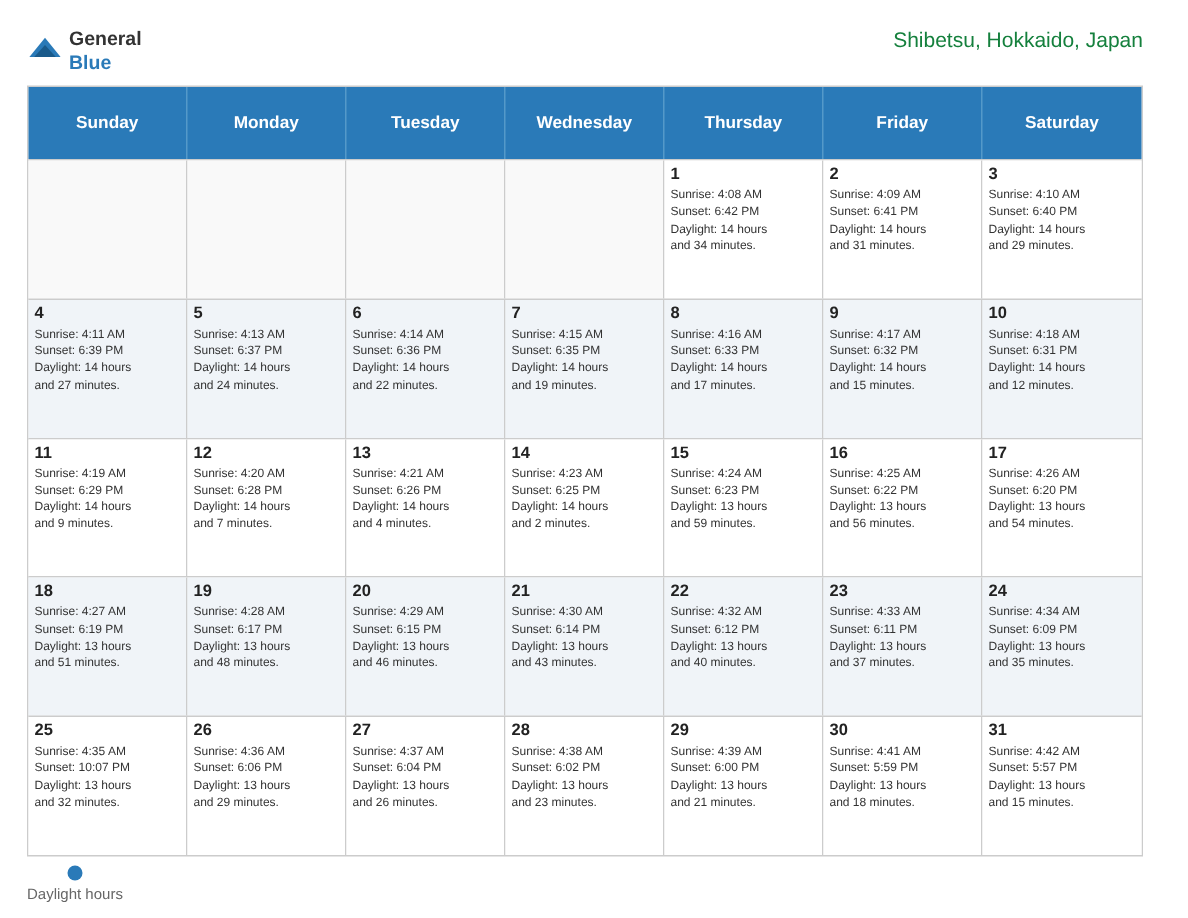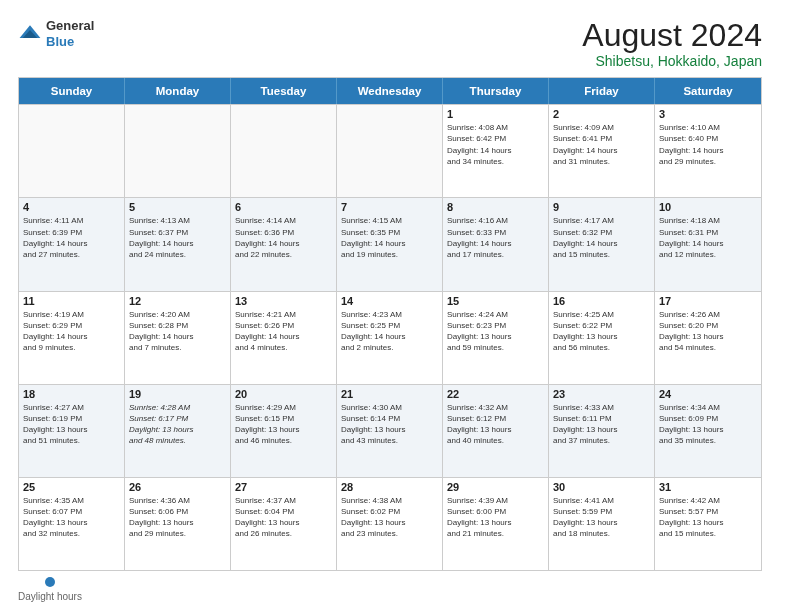--- a/index.html
+++ b/index.html
@@ -61,21 +61,21 @@
     .cal-header-row {
       display: grid;
       grid-template-columns: repeat(7, 1fr);
       background: #2a7ab8;
     }
     .cal-header-cell {
       color: #fff;
       font-size: 11.5px;
       font-weight: bold;
       text-align: center;
-      padding: 7px 2px;
+      padding: 18px 2px;
       border-right: 1px solid #5499c9;
     }
     .cal-header-cell:last-child { border-right: none; }
     .cal-body {
       flex: 1;
       display: flex;
       flex-direction: column;
     }
     .cal-row {
       display: grid;
@@ -135,21 +135,20 @@
       <svg class="logo-icon" viewBox="0 0 30 30" xmlns="http://www.w3.org/2000/svg">
         <polygon points="15,4 28,20 2,20" fill="#2a7ab8"></polygon>
         <polygon points="15,10 24,20 6,20" fill="#1a5a8a"></polygon>
       </svg>
       <div class="logo-text">
         <div class="general">General</div>
         <div class="blue">Blue</div>
       </div>
     </div>
     <div class="title-block">
-      <div class="main-title">August 2024</div>
       <div class="subtitle">Shibetsu, Hokkaido, Japan</div>
     </div>
   </div>
 
   <div class="calendar">
     <div class="cal-header-row">
     <div class="cal-header-cell">Sunday</div>
         <div class="cal-header-cell">Monday</div>
         <div class="cal-header-cell">Tuesday</div>
         <div class="cal-header-cell">Wednesday</div>
@@ -290,21 +289,21 @@
         <div class="cal-row">
           <div class="cal-cell alt-bg">
             <span class="day-num">18</span>
             <div class="cell-text" style="white-space: pre-line;">Sunrise: 4:27 AM
 Sunset: 6:19 PM
 Daylight: 13 hours
 and 51 minutes.</div>
           </div>
           <div class="cal-cell alt-bg">
             <span class="day-num">19</span>
-            <div class="cell-text" style="white-space: pre-line; font-style: italic;">Sunrise: 4:28 AM
+            <div class="cell-text" style="white-space: pre-line;">Sunrise: 4:28 AM
 Sunset: 6:17 PM
 Daylight: 13 hours
 and 48 minutes.</div>
           </div>
           <div class="cal-cell alt-bg">
             <span class="day-num">20</span>
             <div class="cell-text" style="white-space: pre-line;">Sunrise: 4:29 AM
 Sunset: 6:15 PM
 Daylight: 13 hours
 and 46 minutes.</div>
@@ -335,21 +334,21 @@
             <div class="cell-text" style="white-space: pre-line;">Sunrise: 4:34 AM
 Sunset: 6:09 PM
 Daylight: 13 hours
 and 35 minutes.</div>
           </div>
         </div>
         <div class="cal-row">
           <div class="cal-cell">
             <span class="day-num">25</span>
             <div class="cell-text" style="white-space: pre-line;">Sunrise: 4:35 AM
-Sunset: 6:07 PM
+Sunset: 10:07 PM
 Daylight: 13 hours
 and 32 minutes.</div>
           </div>
           <div class="cal-cell">
             <span class="day-num">26</span>
             <div class="cell-text" style="white-space: pre-line;">Sunrise: 4:36 AM
 Sunset: 6:06 PM
 Daylight: 13 hours
 and 29 minutes.</div>
           </div>

